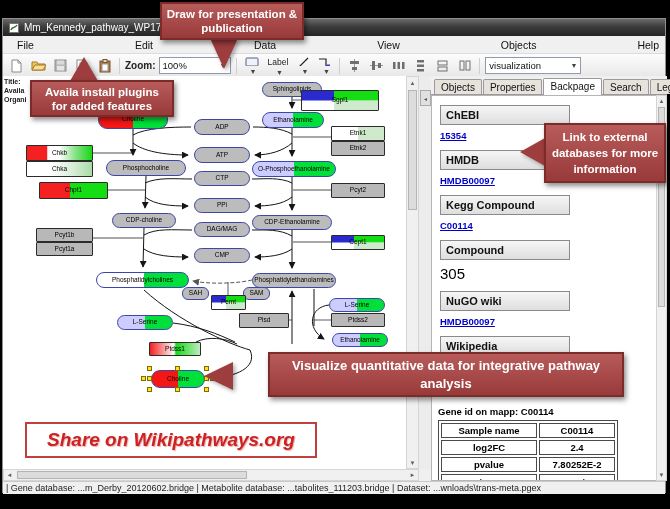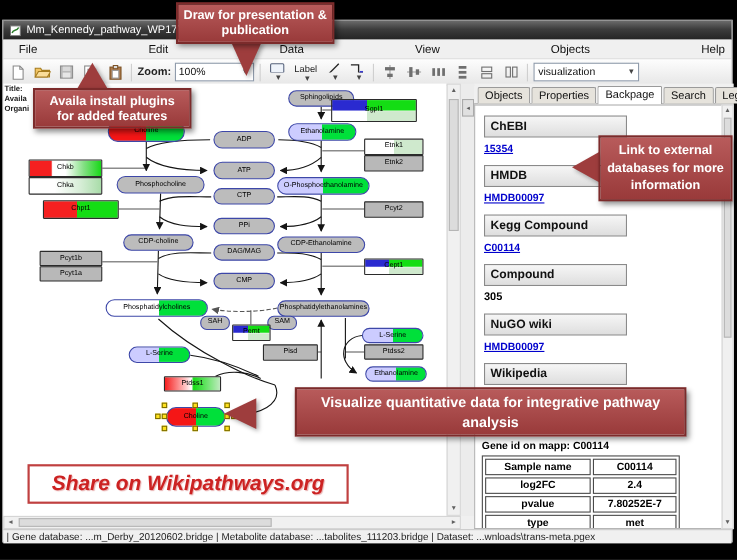--- a/index.html
+++ b/index.html
@@ -43,21 +43,21 @@
   #split-btn{position:absolute;left:1px;top:14px;width:9px;height:14px;background:#e0e0e0;border:1px solid #aaa;font-size:6px;color:#555;display:flex;align-items:center;justify-content:center;}
   
   #panel{position:absolute;left:428px;top:57px;width:236px;height:405px;background:#f0f0f0;}
   #tabs{display:flex;align-items:flex-end;height:18px;padding-left:3px;gap:1px;border-bottom:1px solid #9a9a9a;}
   .tab{font-size:10px;color:#111;background:#e6e3dc;border:1px solid #9a9a9a;border-bottom:none;padding:2px 6px 1px;border-radius:2px 2px 0 0;}
   .tab.active{background:#fff;font-weight:normal;padding-bottom:3px;position:relative;top:1px;}
   #panel-body{position:absolute;left:0;top:19px;width:225px;height:386px;background:#fff;border:1px solid #b5b5b5;border-right:none;box-sizing:border-box;overflow:hidden;}
   #panel-scroll{position:absolute;right:0;top:19px;width:11px;height:386px;}
   .bp-header{width:118px;border:1px solid #8a8a8a;background:linear-gradient(#f6f6f6,#dedede);font-weight:bold;font-size:11px;color:#111;padding:3px 5px;margin:9px 0 5px 8px;}
   .bp-link{display:block;margin:0 0 4px 8px;font-size:9.5px;font-weight:bold;color:#0000cc;text-decoration:underline;}
-  .bp-value{margin:4px 0 4px 8px;font-size:10px;font-weight:bold;color:#000;}
+  .bp-value{margin:4px 0 4px 8px;font-size:15px;font-weight:normal;color:#000;}
   #expr-heading{margin:12px 0 2px 6px;font-size:11.5px;font-weight:bold;color:#000;}
   #gene-id-line{margin:10px 0 3px 6px;font-size:9.5px;font-weight:bold;color:#000;}
   #expr-table{margin-left:6px;border:1px solid #4a4a4a;border-spacing:2px;background:#fff;}
   #expr-table td{border:1px solid #4a4a4a;font-size:9.5px;font-weight:bold;text-align:center;padding:1px 4px;color:#000;}
   #expr-table td:first-child{width:86px;}
   #expr-table td:last-child{width:66px;}
   
   #hscroll{position:absolute;left:0;top:450px;width:416px;height:12px;}
   #statusbar{position:absolute;left:0;top:462px;width:662px;height:13px;background:#f0f0f0;border-top:1px solid #c9c9c9;font-size:9px;color:#222;display:flex;align-items:center;padding-left:3px;box-sizing:border-box;}
   
@@ -367,21 +367,21 @@
               <tr>
                 <td>Sample name</td>
                 <td>C00114</td>
               </tr>
               <tr>
                 <td>log2FC</td>
                 <td>2.4</td>
               </tr>
               <tr>
                 <td>pvalue</td>
-                <td>7.80252E-7</td>
+                <td>7.80252E-2</td>
               </tr>
               <tr>
                 <td>type</td>
                 <td>met</td>
               </tr>
             </tbody>
           </table>
       </div>
       <div class="sb" id="panel-scroll">
         <span class="sb-arrow" style="left:0;top:0;width:9px;height:10px;">▲</span>

